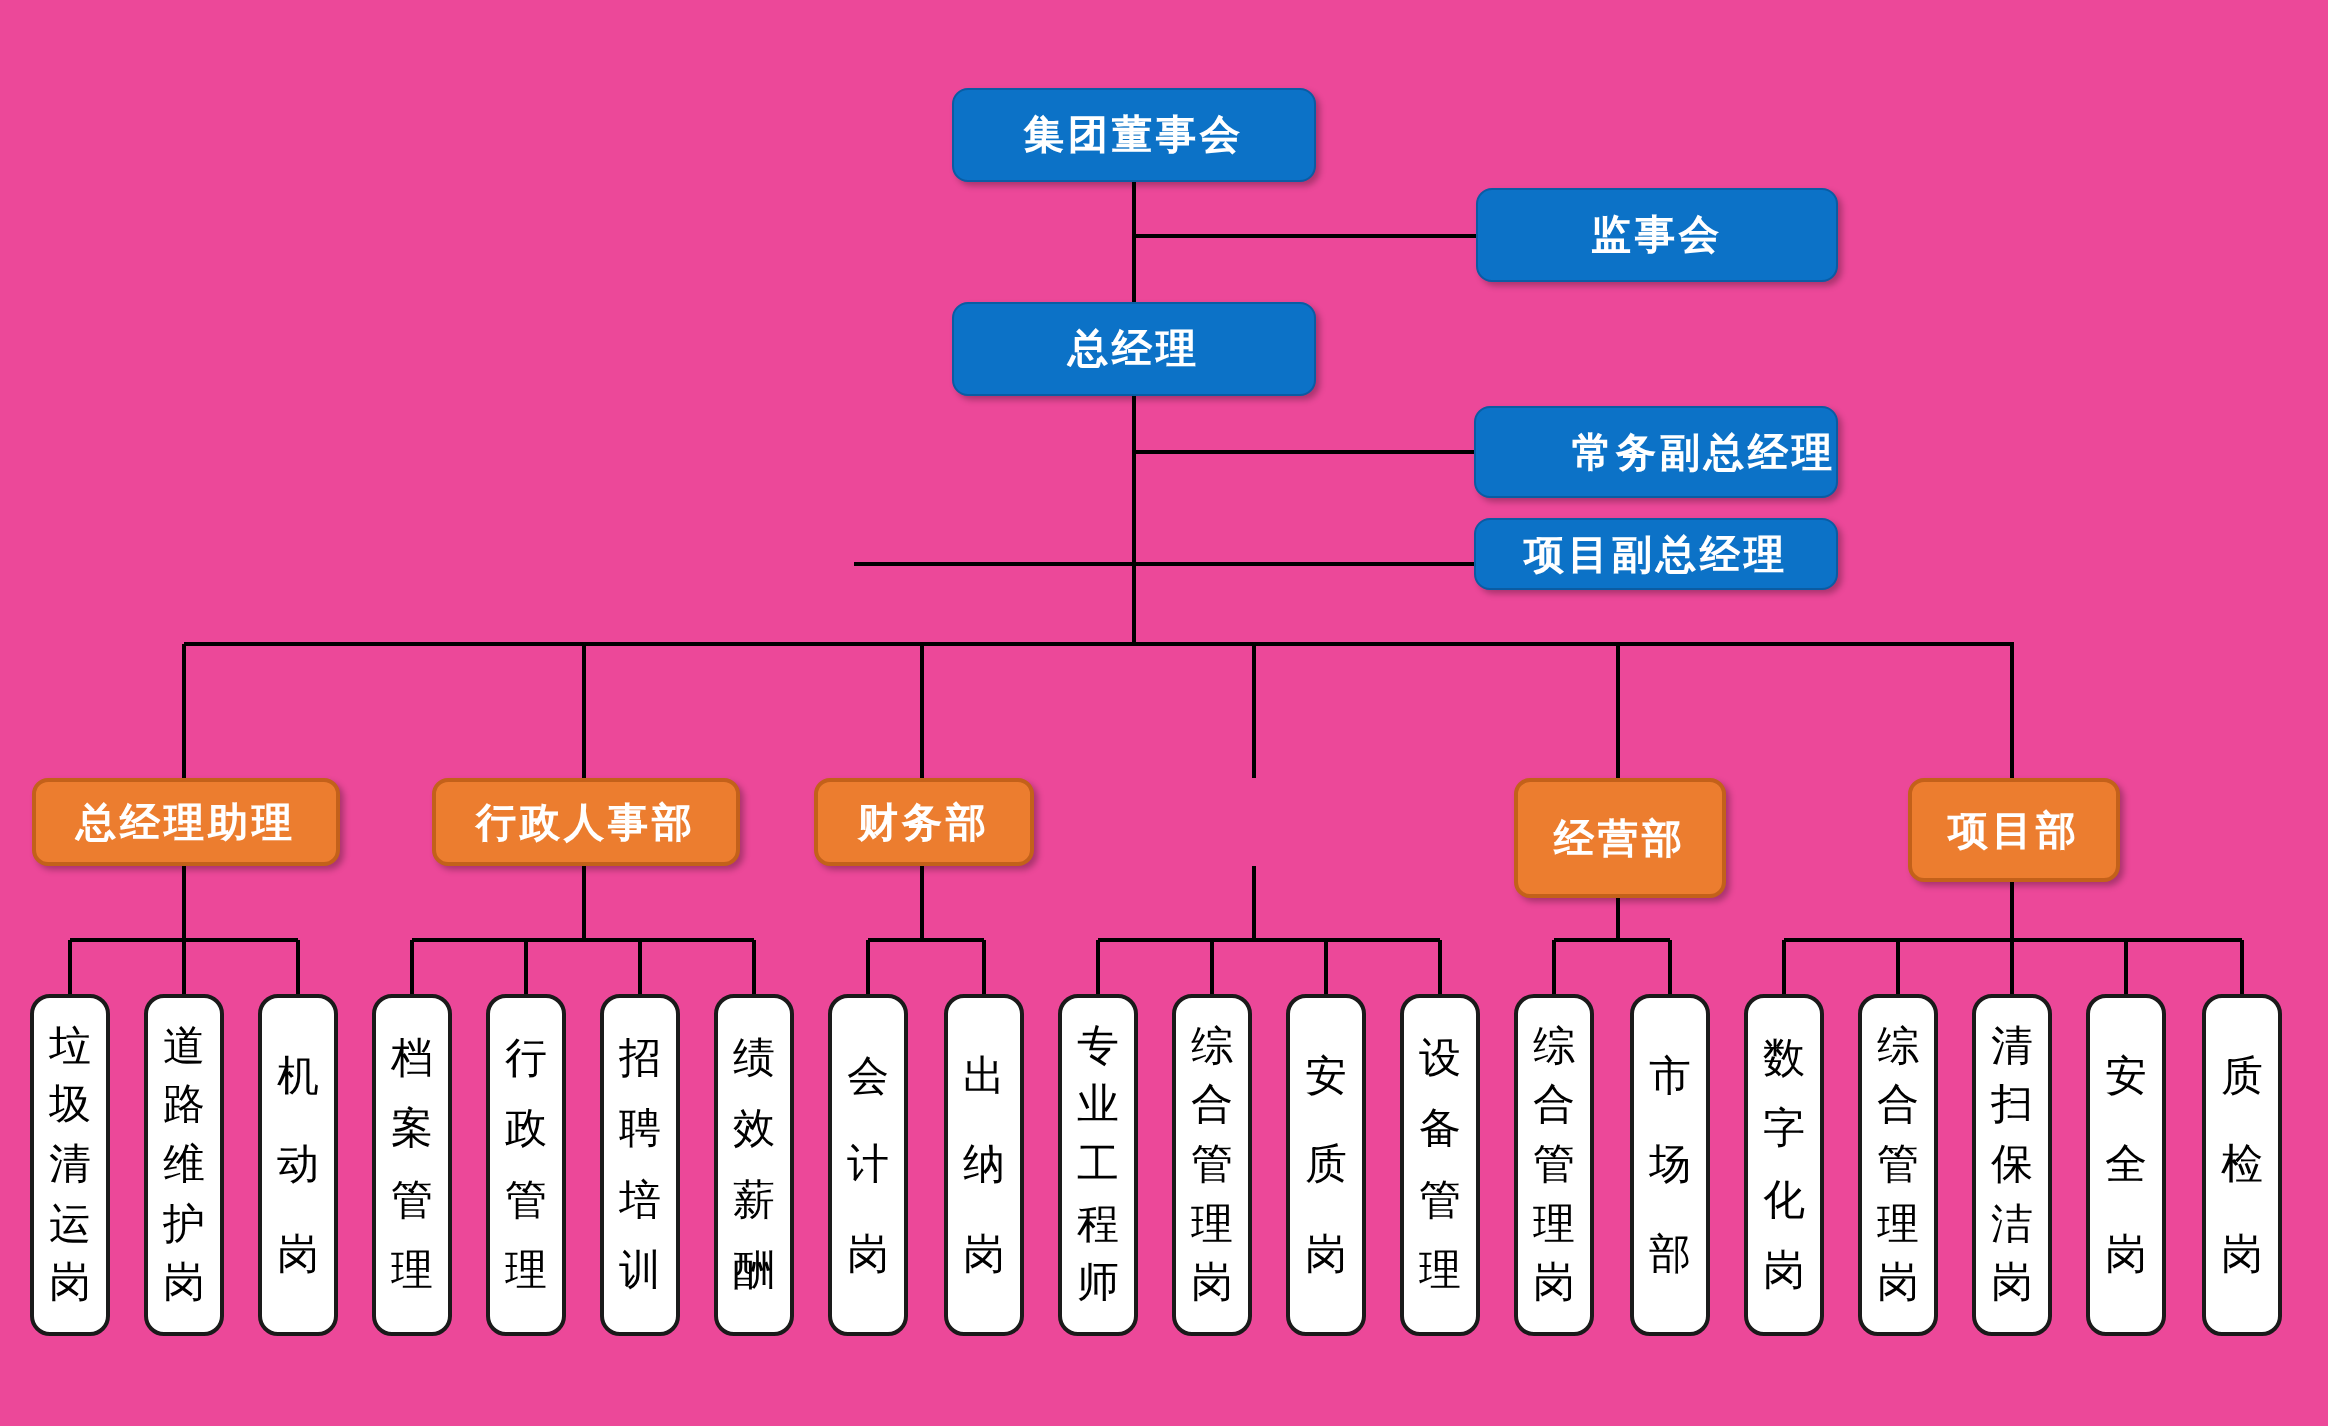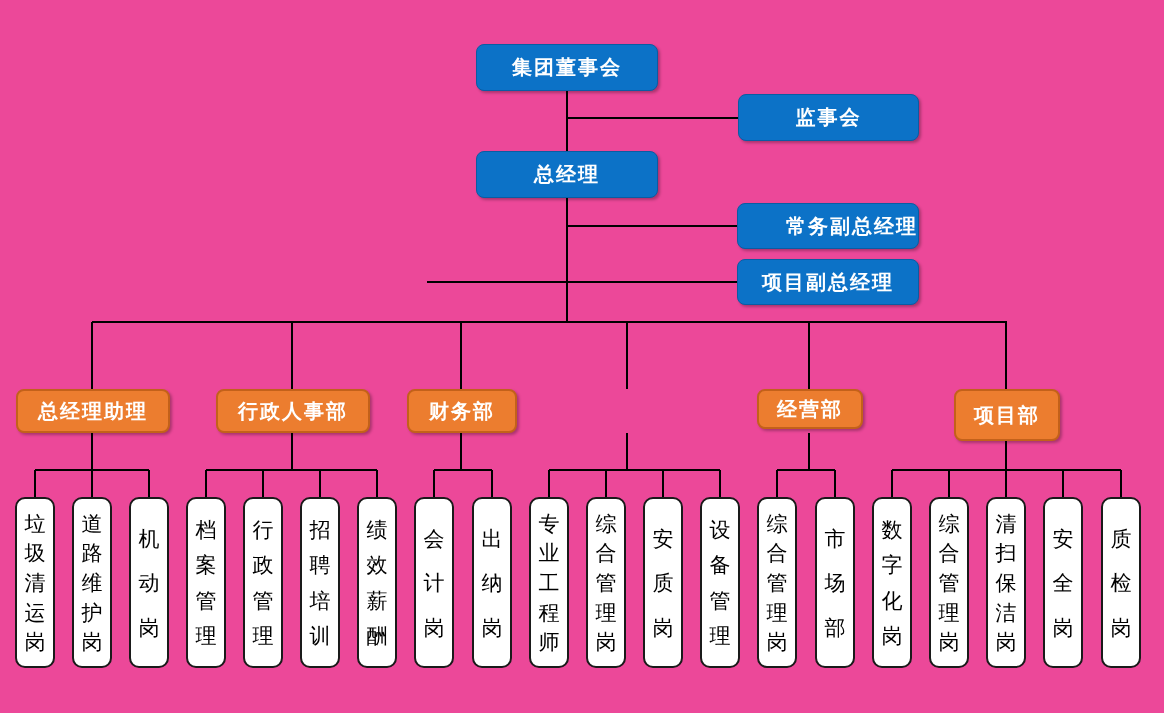--- a/index.html
+++ b/index.html
@@ -84,34 +84,34 @@
   </div>
   <div class="node blue" style="left:738px;top:94px;width:181px;height:47px;">
     <span>监事会</span>
   </div>
   <div class="node blue" style="left:476px;top:151px;width:182px;height:47px;">
     <span>总经理</span>
   </div>
   <div class="node blue" style="left:737px;top:203px;width:182px;height:46px;justify-content:flex-end;">
     <span>常务副总经理</span>
   </div>
-  <div class="node blue" style="left:737px;top:259px;width:182px;height:46px;">
+  <div class="node blue" style="left:737px;top:259px;width:182px;height:36px;">
     <span>项目副总经理</span>
   </div>
 
   <div class="node orange" style="left:16px;top:389px;width:154px;height:44px;">
     <span>总经理助理</span>
   </div>
   <div class="node orange" style="left:407px;top:389px;width:110px;height:44px;">
     <span>财务部</span>
   </div>
   <div class="node orange" style="left:216px;top:389px;width:154px;height:44px;">
     <span>行政人事部</span>
   </div>
-  <div class="node orange" style="left:757px;top:389px;width:106px;height:40px;">
+  <div class="node orange" style="left:757px;top:389px;width:106px;height:60px;">
     <span>经营部</span>
   </div>
   <div class="node orange" style="left:954px;top:389px;width:106px;height:52px;">
     <span>项目部</span>
   </div>
 
   <div class="vbox" style="left:15px;">
       <span>垃</span>
       <span>圾</span>
       <span>清</span>

